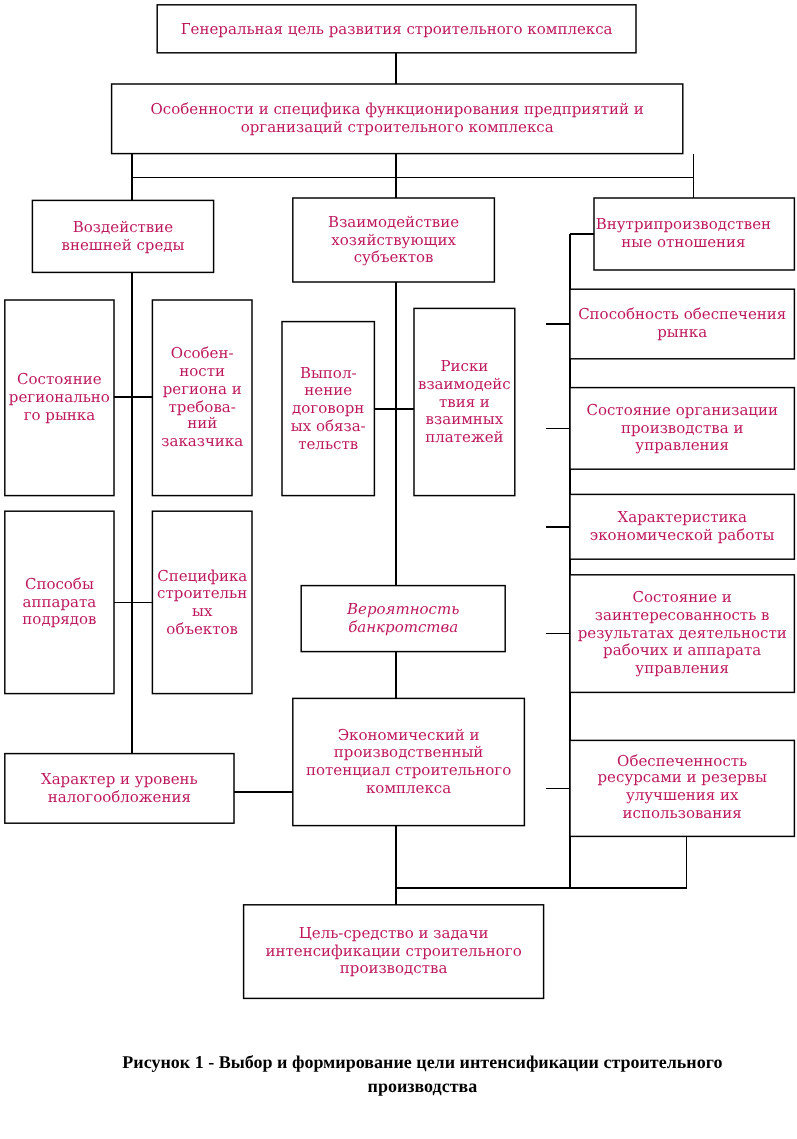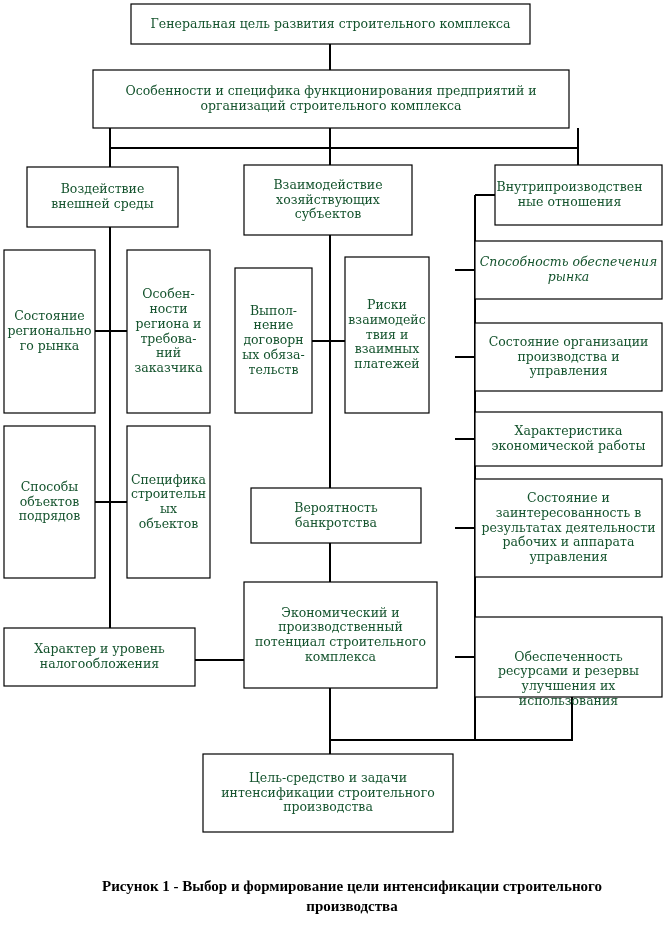--- a/index.html
+++ b/index.html
@@ -37,21 +37,21 @@
     fill: none;
     shape-rendering: crispEdges;
   }
   .node-label {
     position: absolute;
     display: flex;
     align-items: center;
     justify-content: center;
     text-align: center;
     font-family: "DejaVu Serif", "Liberation Serif", serif;
-    color: #14532d;
+    color: #be185d;
     line-height: 1.18;
     white-space: pre-line;
     box-sizing: border-box;
     padding: 0 2px;
     pointer-events: none;
   }
   .caption {
     position: absolute;
     left: 0;
     width: 664px;
@@ -139,42 +139,42 @@
       <div class="node-label" style="left: 235px; top: 268px; width: 77px; height: 145px; font-size: 12.5px;">Выпол-
 нение
 договорн
 ых обяза-
 тельств</div>
       <div class="node-label" style="left: 345px; top: 257px; width: 84px; height: 156px; font-size: 12.5px;">Риски
 взаимодейс
 твия и
 взаимных
 платежей</div>
-      <div class="node-label" style="left: 475px; top: 241px; width: 187px; height: 58px; font-size: 12.5px; font-style: italic;">Способность обеспечения
+      <div class="node-label" style="left: 475px; top: 241px; width: 187px; height: 58px; font-size: 12.5px;">Способность обеспечения
 рынка</div>
       <div class="node-label" style="left: 475px; top: 323px; width: 187px; height: 68px; font-size: 12.5px;">Состояние организации
 производства и
 управления</div>
       <div class="node-label" style="left: 475px; top: 412px; width: 187px; height: 54px; font-size: 12.5px;">Характеристика
 экономической работы</div>
       <div class="node-label" style="left: 475px; top: 479px; width: 187px; height: 98px; font-size: 12.5px;">Состояние и
 заинтересованность в
 результатах деятельности
 рабочих и аппарата
 управления</div>
       <div class="node-label" style="left: 4px; top: 426px; width: 91px; height: 152px; font-size: 12.5px;">Способы
-объектов
+аппарата
 подрядов</div>
       <div class="node-label" style="left: 127px; top: 426px; width: 83px; height: 152px; font-size: 12.5px;">Специфика
 строительн
 ых
 объектов</div>
-      <div class="node-label" style="left: 251px; top: 488px; width: 170px; height: 55px; font-size: 12.5px;">Вероятность
+      <div class="node-label" style="left: 251px; top: 488px; width: 170px; height: 55px; font-size: 12.5px; font-style: italic;">Вероятность
 банкротства</div>
-      <div class="node-label" style="left: 475px; top: 639px; width: 187px; height: 80px; font-size: 12.5px;">Обеспеченность
+      <div class="node-label" style="left: 475px; top: 616px; width: 187px; height: 80px; font-size: 12.5px;">Обеспеченность
 ресурсами и резервы
 улучшения их
 использования</div>
       <div class="node-label" style="left: 4px; top: 628px; width: 191px; height: 58px; font-size: 12.5px;">Характер и уровень
 налогообложения</div>
       <div class="node-label" style="left: 244px; top: 582px; width: 193px; height: 106px; font-size: 12.5px;">Экономический и
 производственный
 потенциал строительного
 комплекса</div>
       <div class="node-label" style="left: 203px; top: 754px; width: 250px; height: 78px; font-size: 12.5px; text-align: center;">Цель-средство и задачи

